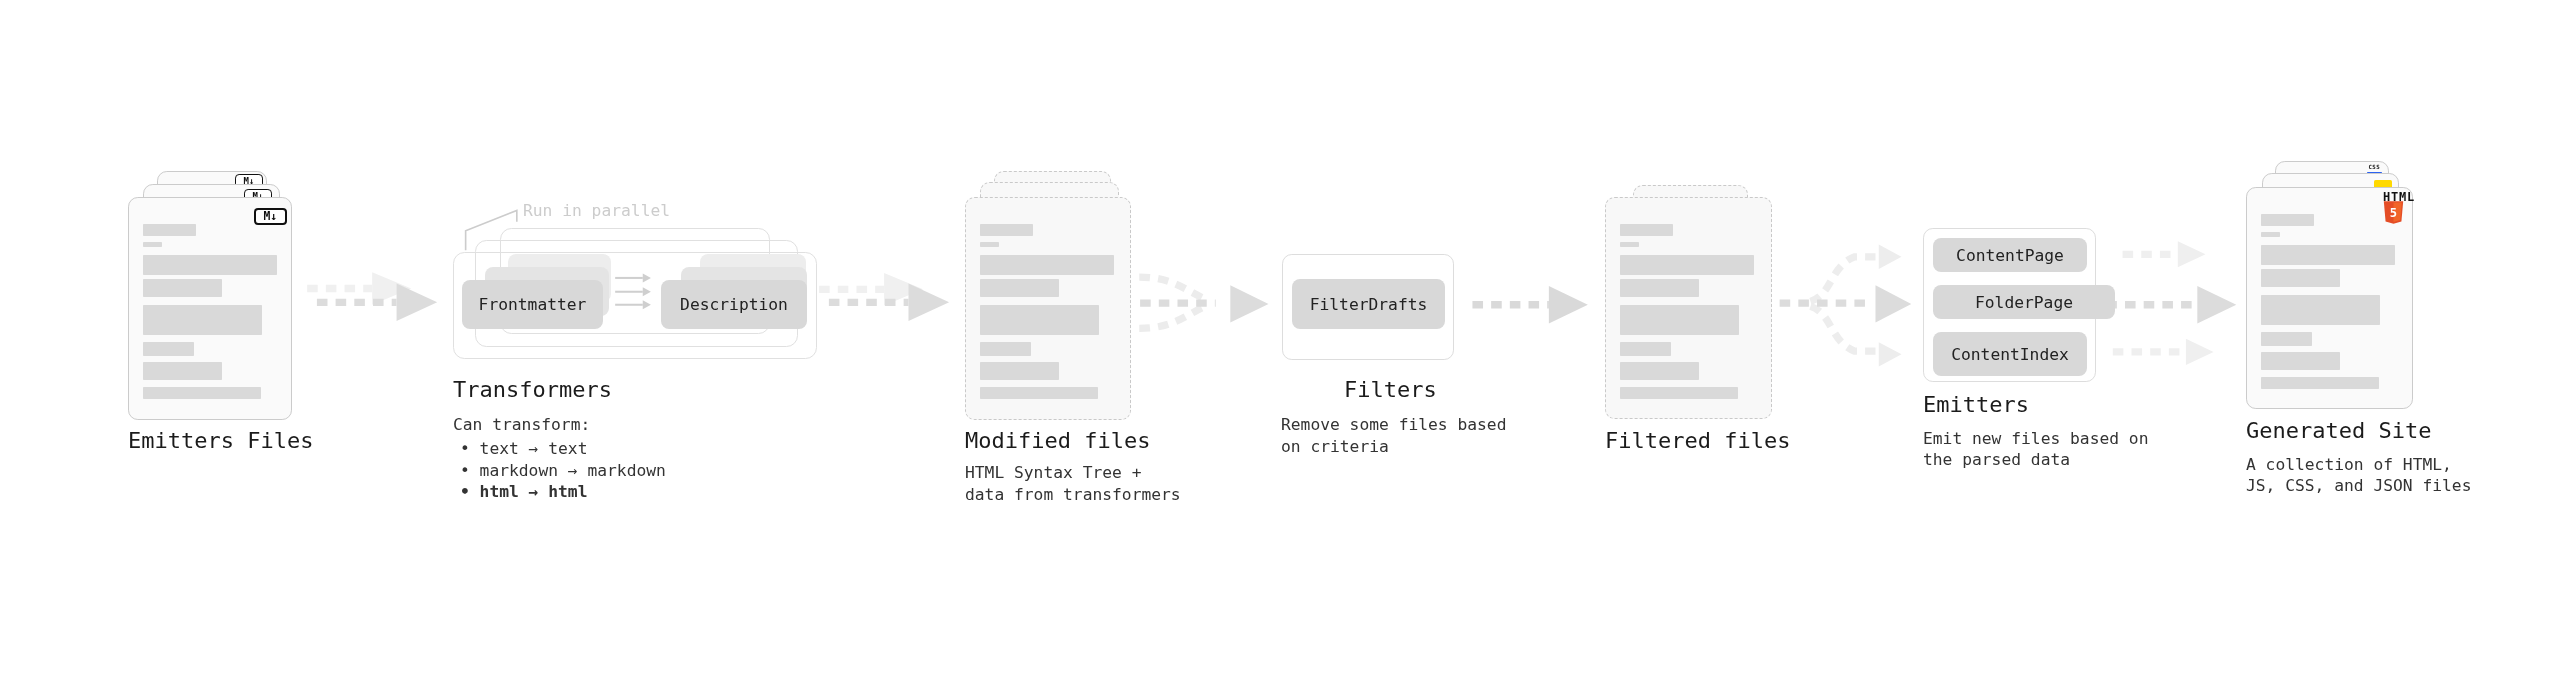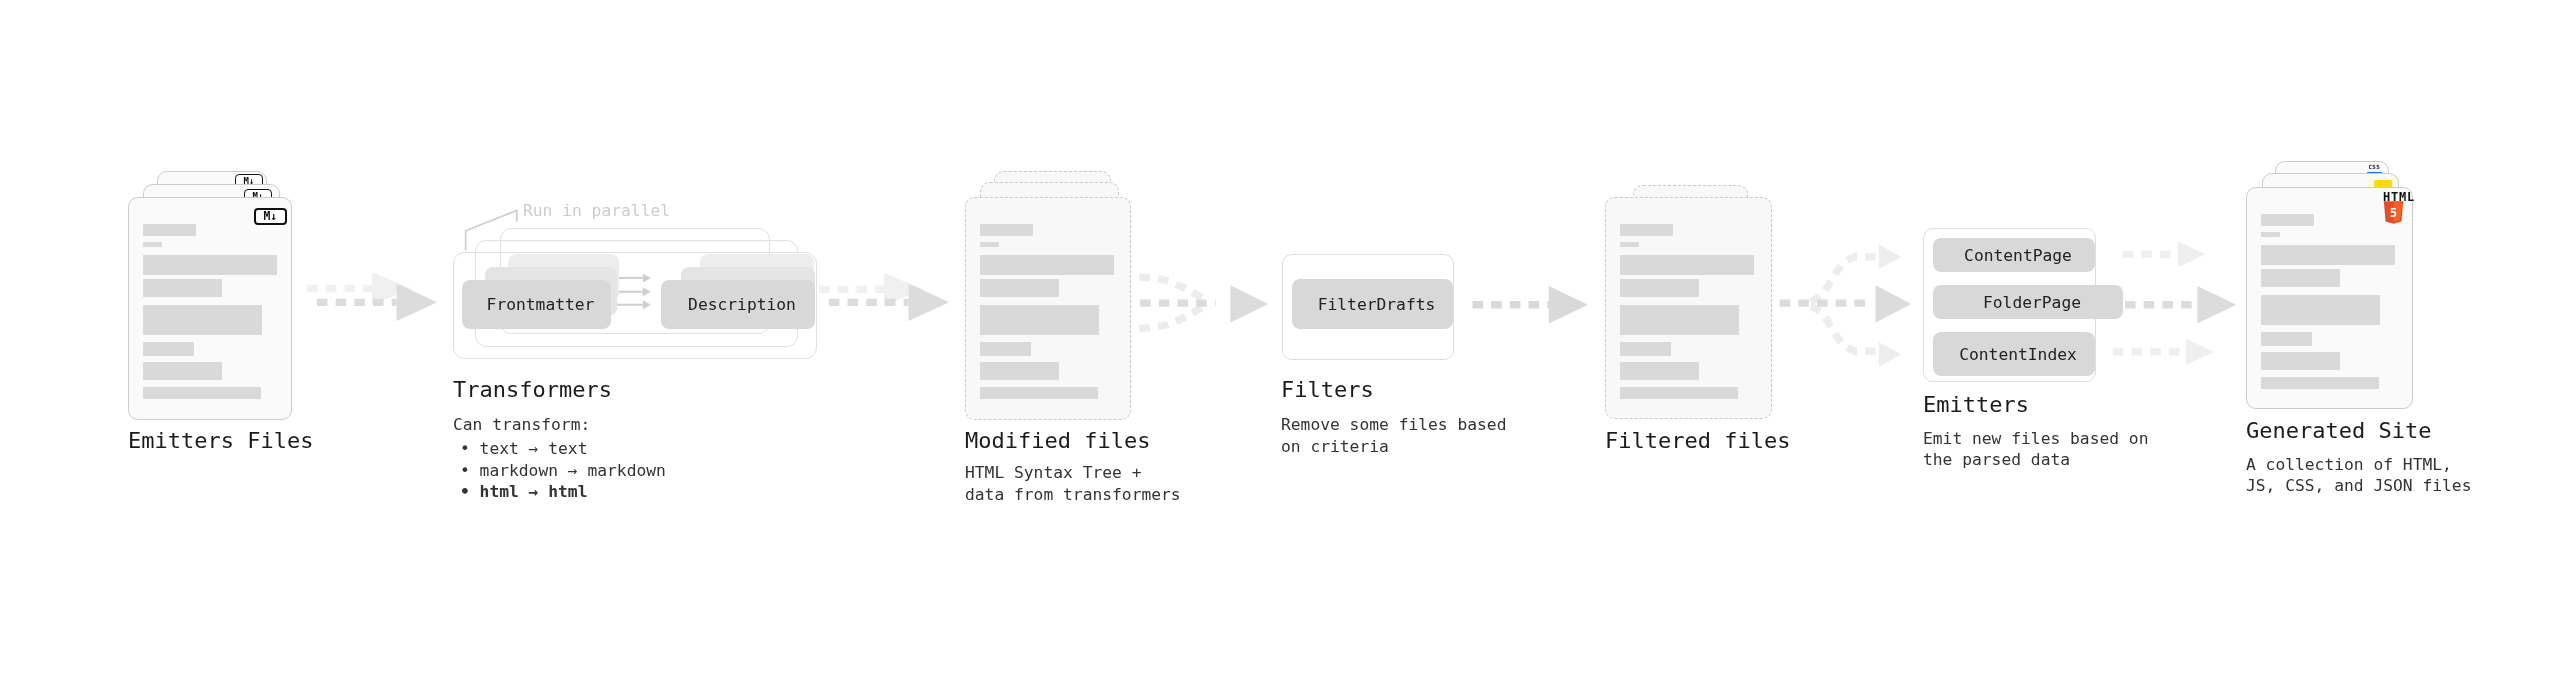--- a/index.html
+++ b/index.html
@@ -16,21 +16,21 @@
   .badge-md{position:absolute;display:flex;align-items:center;justify-content:center;background:#ffffff;
             border:2px solid #101010;border-radius:4.1px;font-weight:bold;color:#101010;box-sizing:border-box;}
   .badge-md.front{width:32.5px;height:17px;font-size:11.4px;}
   .badge-md.small{width:28px;height:14px;font-size:9px;border-width:1.6px;}
 
   
   .container-box{position:absolute;border:1.6px solid #e0e0e0;border-radius:11.4px;box-sizing:border-box;background:transparent;}
   .panel-box{position:absolute;border:1.6px solid #dddddd;border-radius:9.8px;background:#ffffff;box-sizing:border-box;}
 
   .node{position:absolute;display:flex;align-items:center;justify-content:center;background:#d8d8d8;
-        border-radius:8.1px;font-size:16.3px;color:#222222;white-space:nowrap;padding-left:8px;}
+        border-radius:8.1px;font-size:16.3px;color:#222222;white-space:nowrap;}
   .node.ghost1{background:#e4e4e4;}
   .node.ghost2{background:#ededed;}
 
   .heading{position:absolute;font-size:22px;color:#1b1b1b;white-space:nowrap;}
   .caption{position:absolute;font-size:16.3px;color:#333333;line-height:21px;white-space:nowrap;}
   .annotation-text{position:absolute;font-size:16.3px;color:#cccccc;white-space:nowrap;}
 
   
   .css-badge{position:absolute;width:14.6px;text-align:center;}
   .css-badge .t{font-size:5.7px;font-weight:bold;color:#111111;line-height:5.7px;letter-spacing:0.4px;}
@@ -159,21 +159,21 @@
         <div class="bar" style="top: 189px; width: 118px; height: 12.2px;"></div>
       </div>
     <div class="heading" style="left:965px;top:428px;">Modified files</div>
     <div class="caption" style="left:965px;top:462px;">HTML Syntax Tree +</div>
     <div class="caption" style="left:965px;top:484px;">data from transformers</div>
   </div>
 
   <div>
     <div class="panel-box" style="left:1282px;top:254px;width:172px;height:106px;"></div>
     <div class="node" style="left:1292px;top:279px;width:153px;height:50px;">FilterDrafts</div>
-    <div class="heading" style="left:1281px;top:377px;">Filters</div>
+    <div class="heading" style="left:1344px;top:377px;">Filters</div>
     <div class="caption" style="left:1281px;top:414px;">Remove some files based</div>
     <div class="caption" style="left:1281px;top:436px;">on criteria</div>
   </div>
 
   <div>
     <div class="card dashedc" style="left:1633px;top:185px;width:115px;height:65px;"></div>
     <div class="card dashedc skeleton" style="left:1605px;top:197px;width:167px;height:222px;">
         <div class="bar" style="top: 26px; width: 53px; height: 12.2px;"></div>
         <div class="bar" style="top: 44px; width: 18.7px; height: 4.9px;"></div>
         <div class="bar" style="top: 57px; width: 134px; height: 19.5px;"></div>

